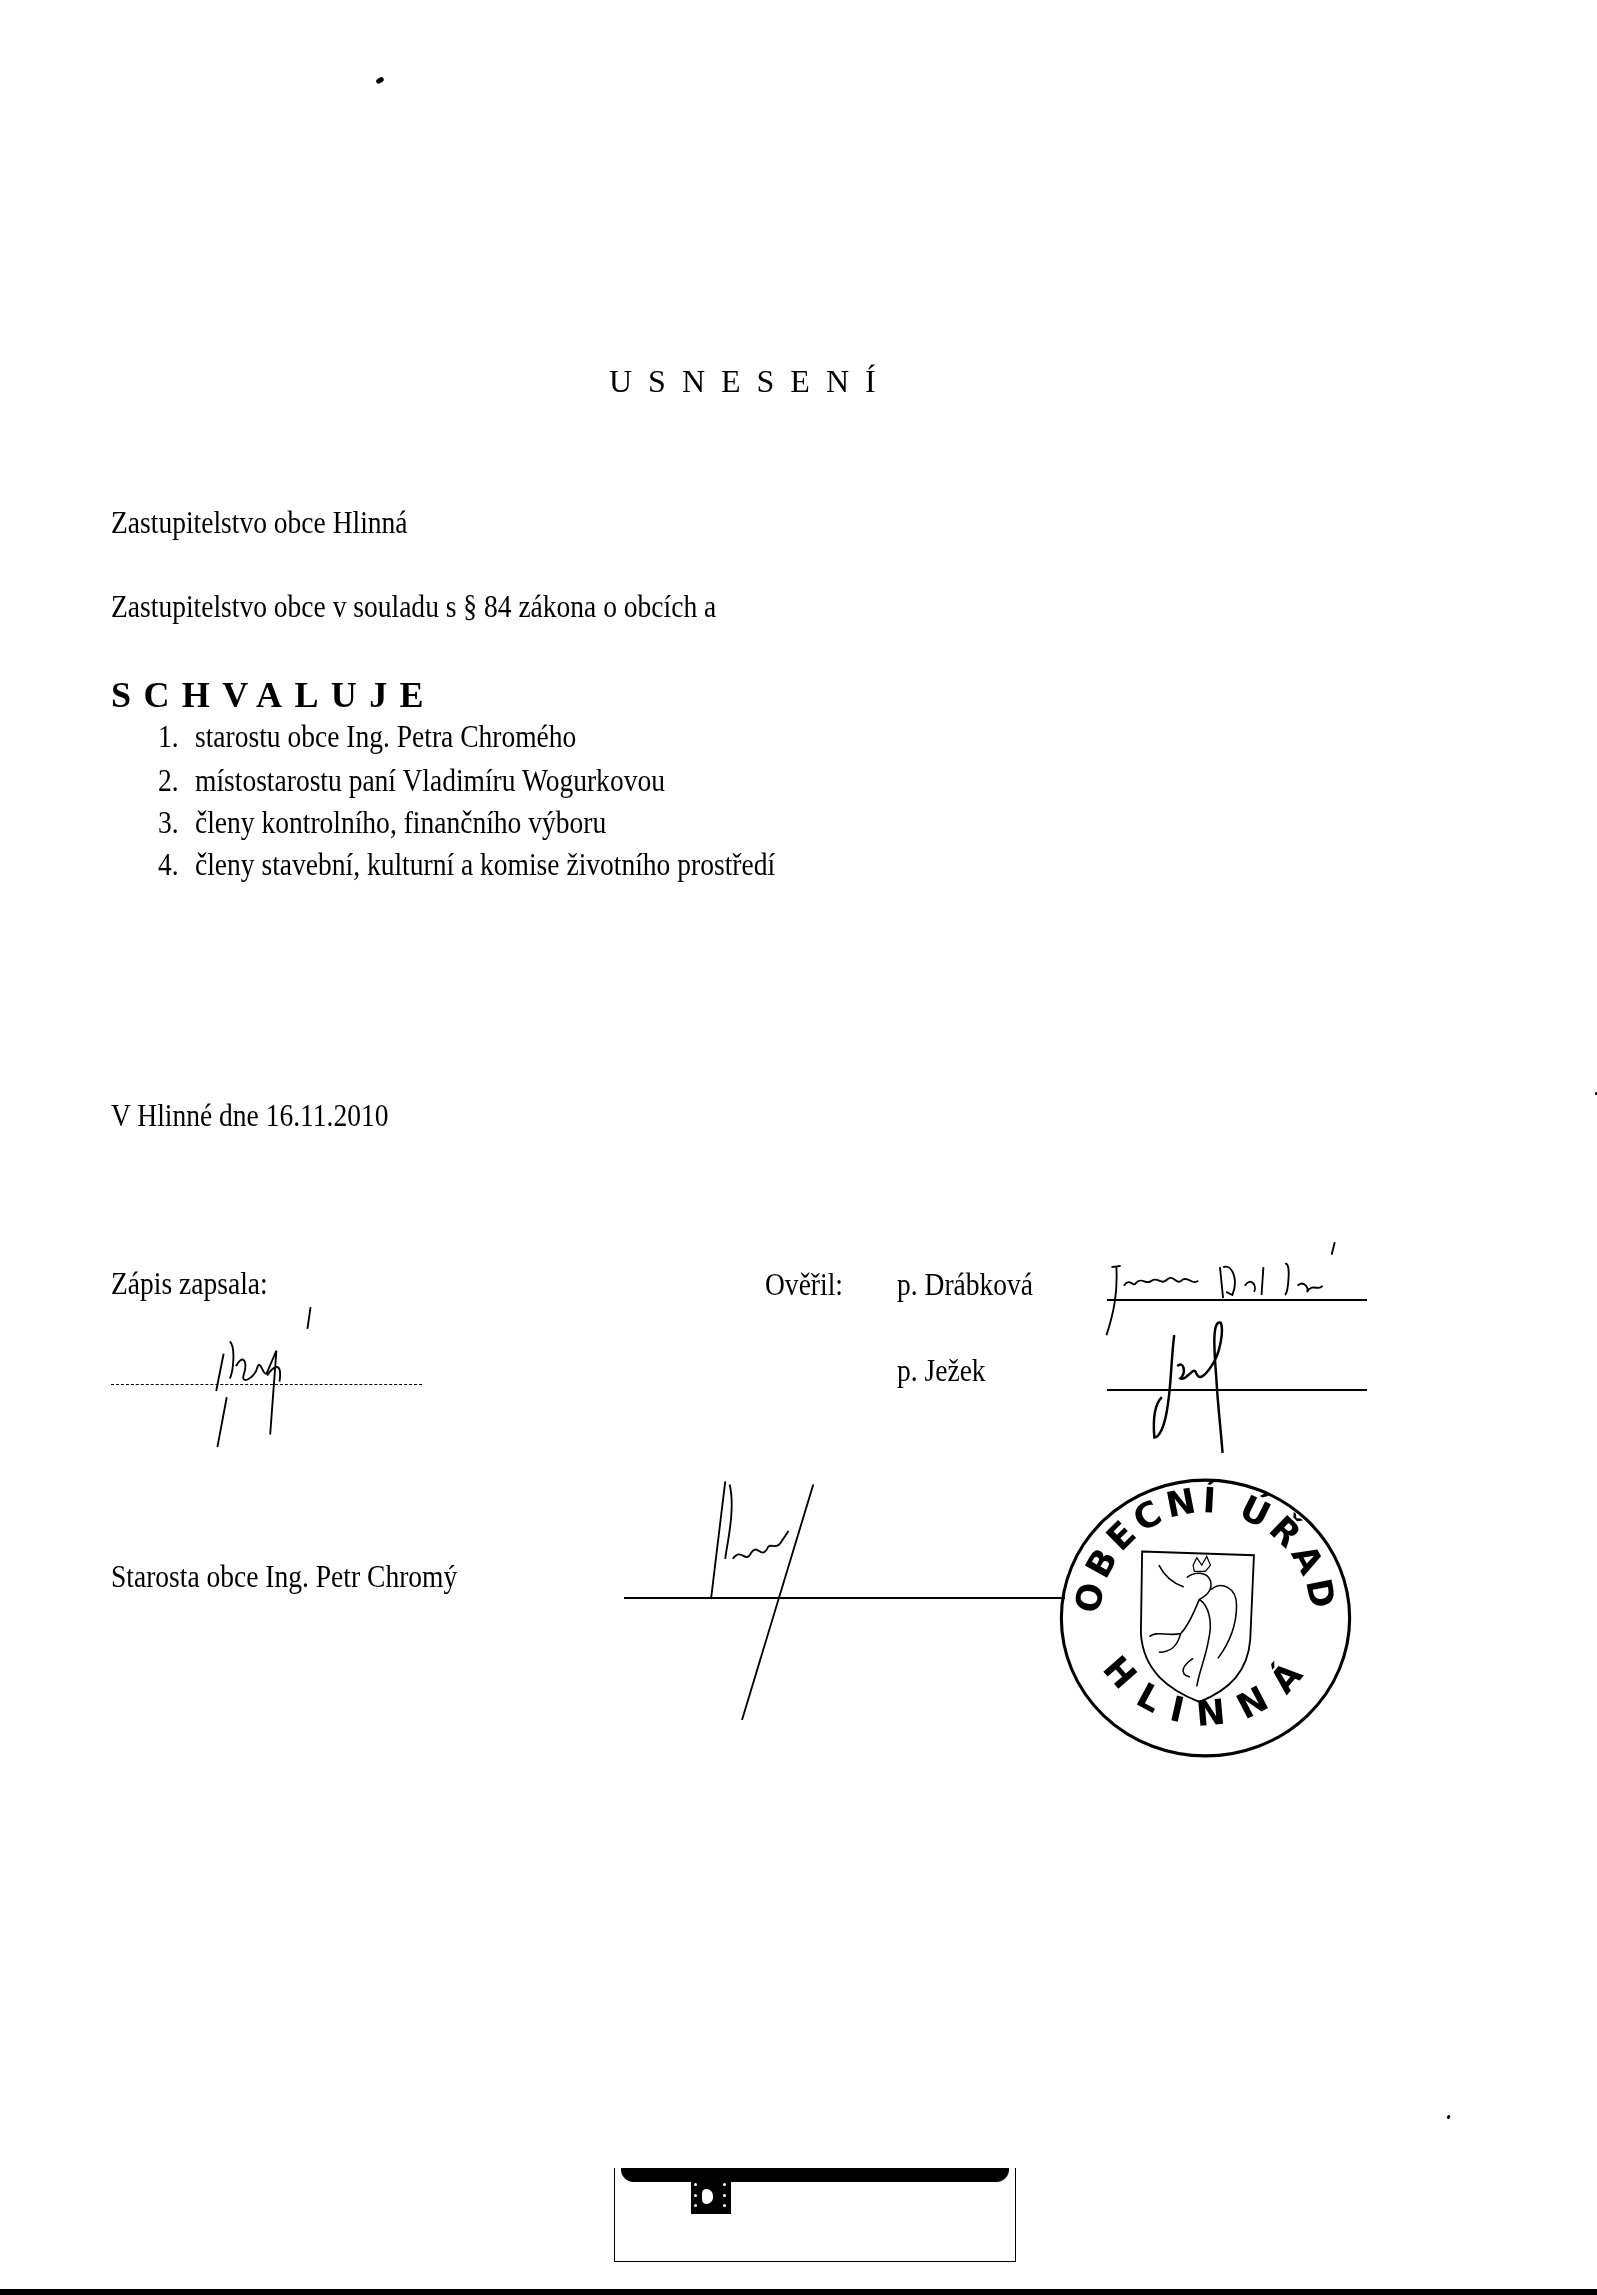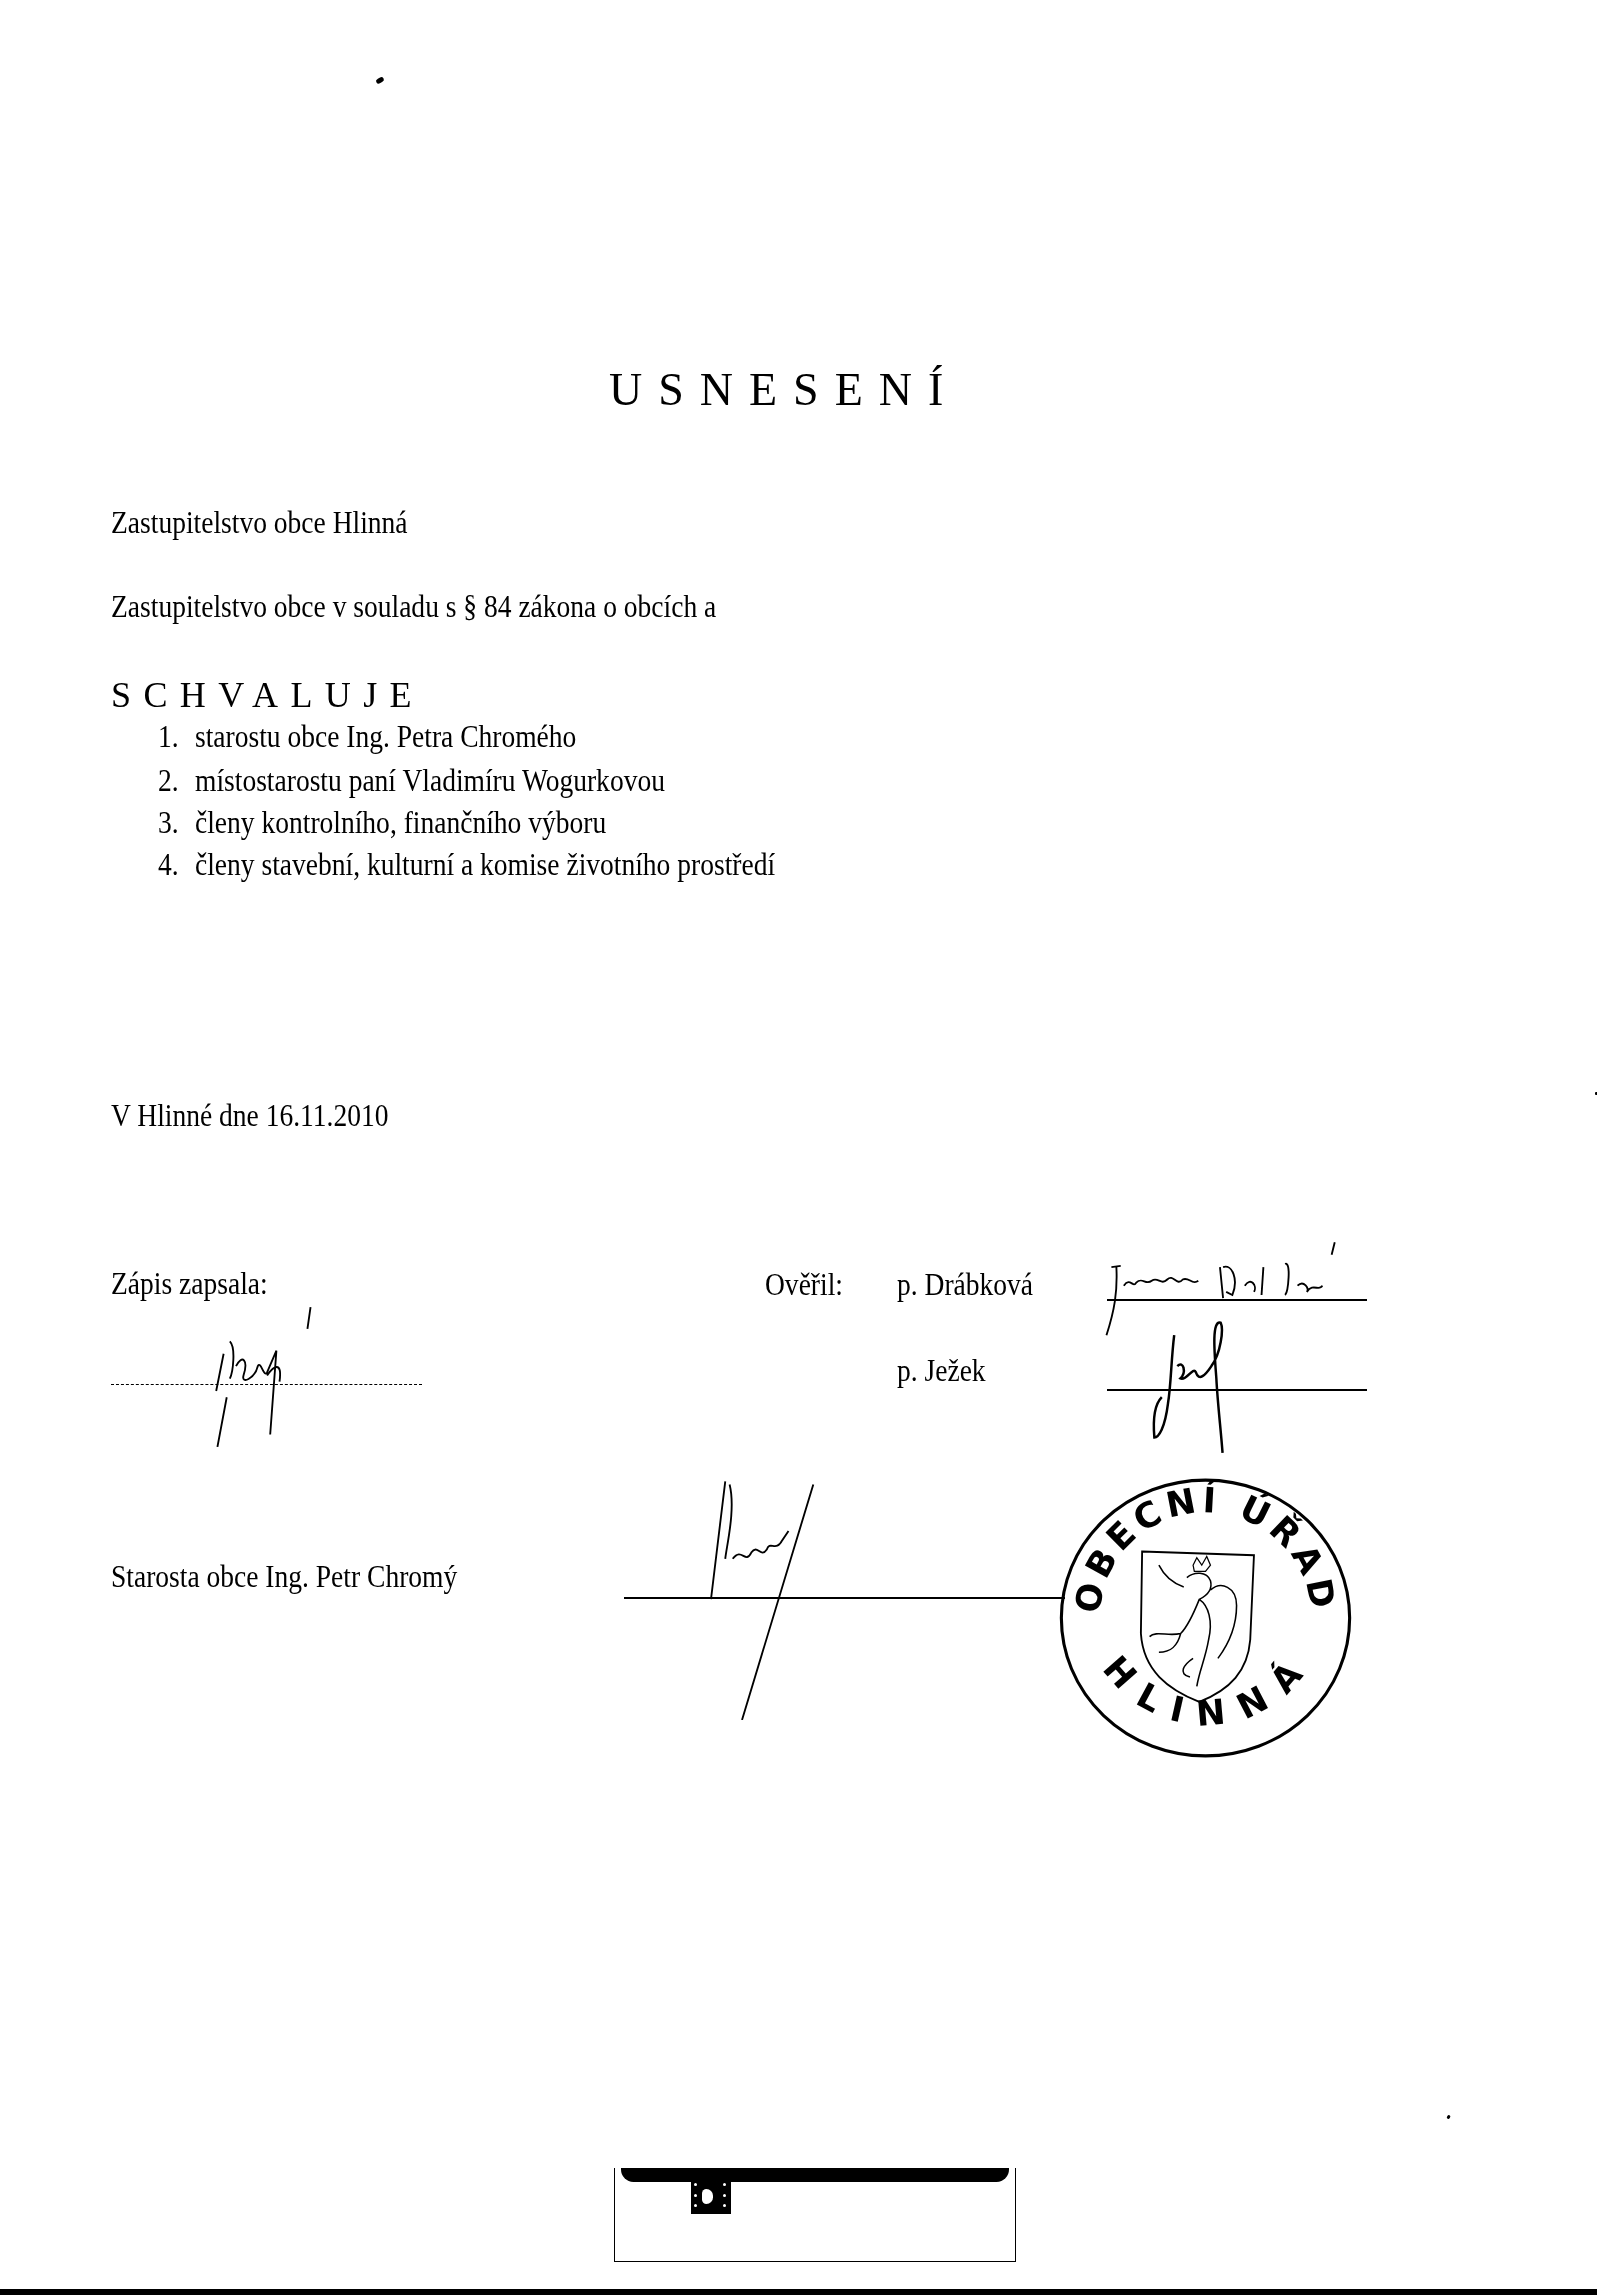--- a/index.html
+++ b/index.html
@@ -4,22 +4,22 @@
   <style>
     html, body { margin: 0; padding: 0; }
     body {
       width: 1597px; height: 2295px; position: relative; overflow: hidden;
       background: #ffffff; color: #000000;
       font-family: "Liberation Serif", "DejaVu Serif", serif;
     }
     .abs { position: absolute; }
     .txt { font-size: 32px; line-height: 1; white-space: nowrap; transform-origin: left top; }
     .narrow { transform: scaleX(0.86); }
-    #title { left: 609px; top: 363px; font-size: 46px; letter-spacing: 16px; font-weight: normal; }
-    #schvaluje { left: 111px; top: 674px; font-size: 36px; letter-spacing: 12.4px; font-weight: normal; }
+    #title { left: 609px; top: 363px; font-size: 32px; letter-spacing: 16px; font-weight: normal; }
+    #schvaluje { left: 111px; top: 674px; font-size: 36px; letter-spacing: 12.4px; font-weight: bold; }
     .list-item { left: 158px; }
     .list-num { display: inline-block; width: 43px; }
     .sig-line { position: absolute; height: 1.9px; background: #000; }
     .sig-dotted { position: absolute; height: 0; border-top: 1.9px dashed #000; }
     .scan-speck { position: absolute; background: #000; border-radius: 40%; }
     #footer-box {
       left: 614px; top: 2168px; width: 402px; height: 94px;
       border: 1.9px solid #000; border-top: none; box-sizing: border-box;
     }
     #footer-bar-top { left: 621px; top: 2168px; width: 388px; height: 13.7px; background: #000; border-radius: 0 0 12.4px 12.4px; }

